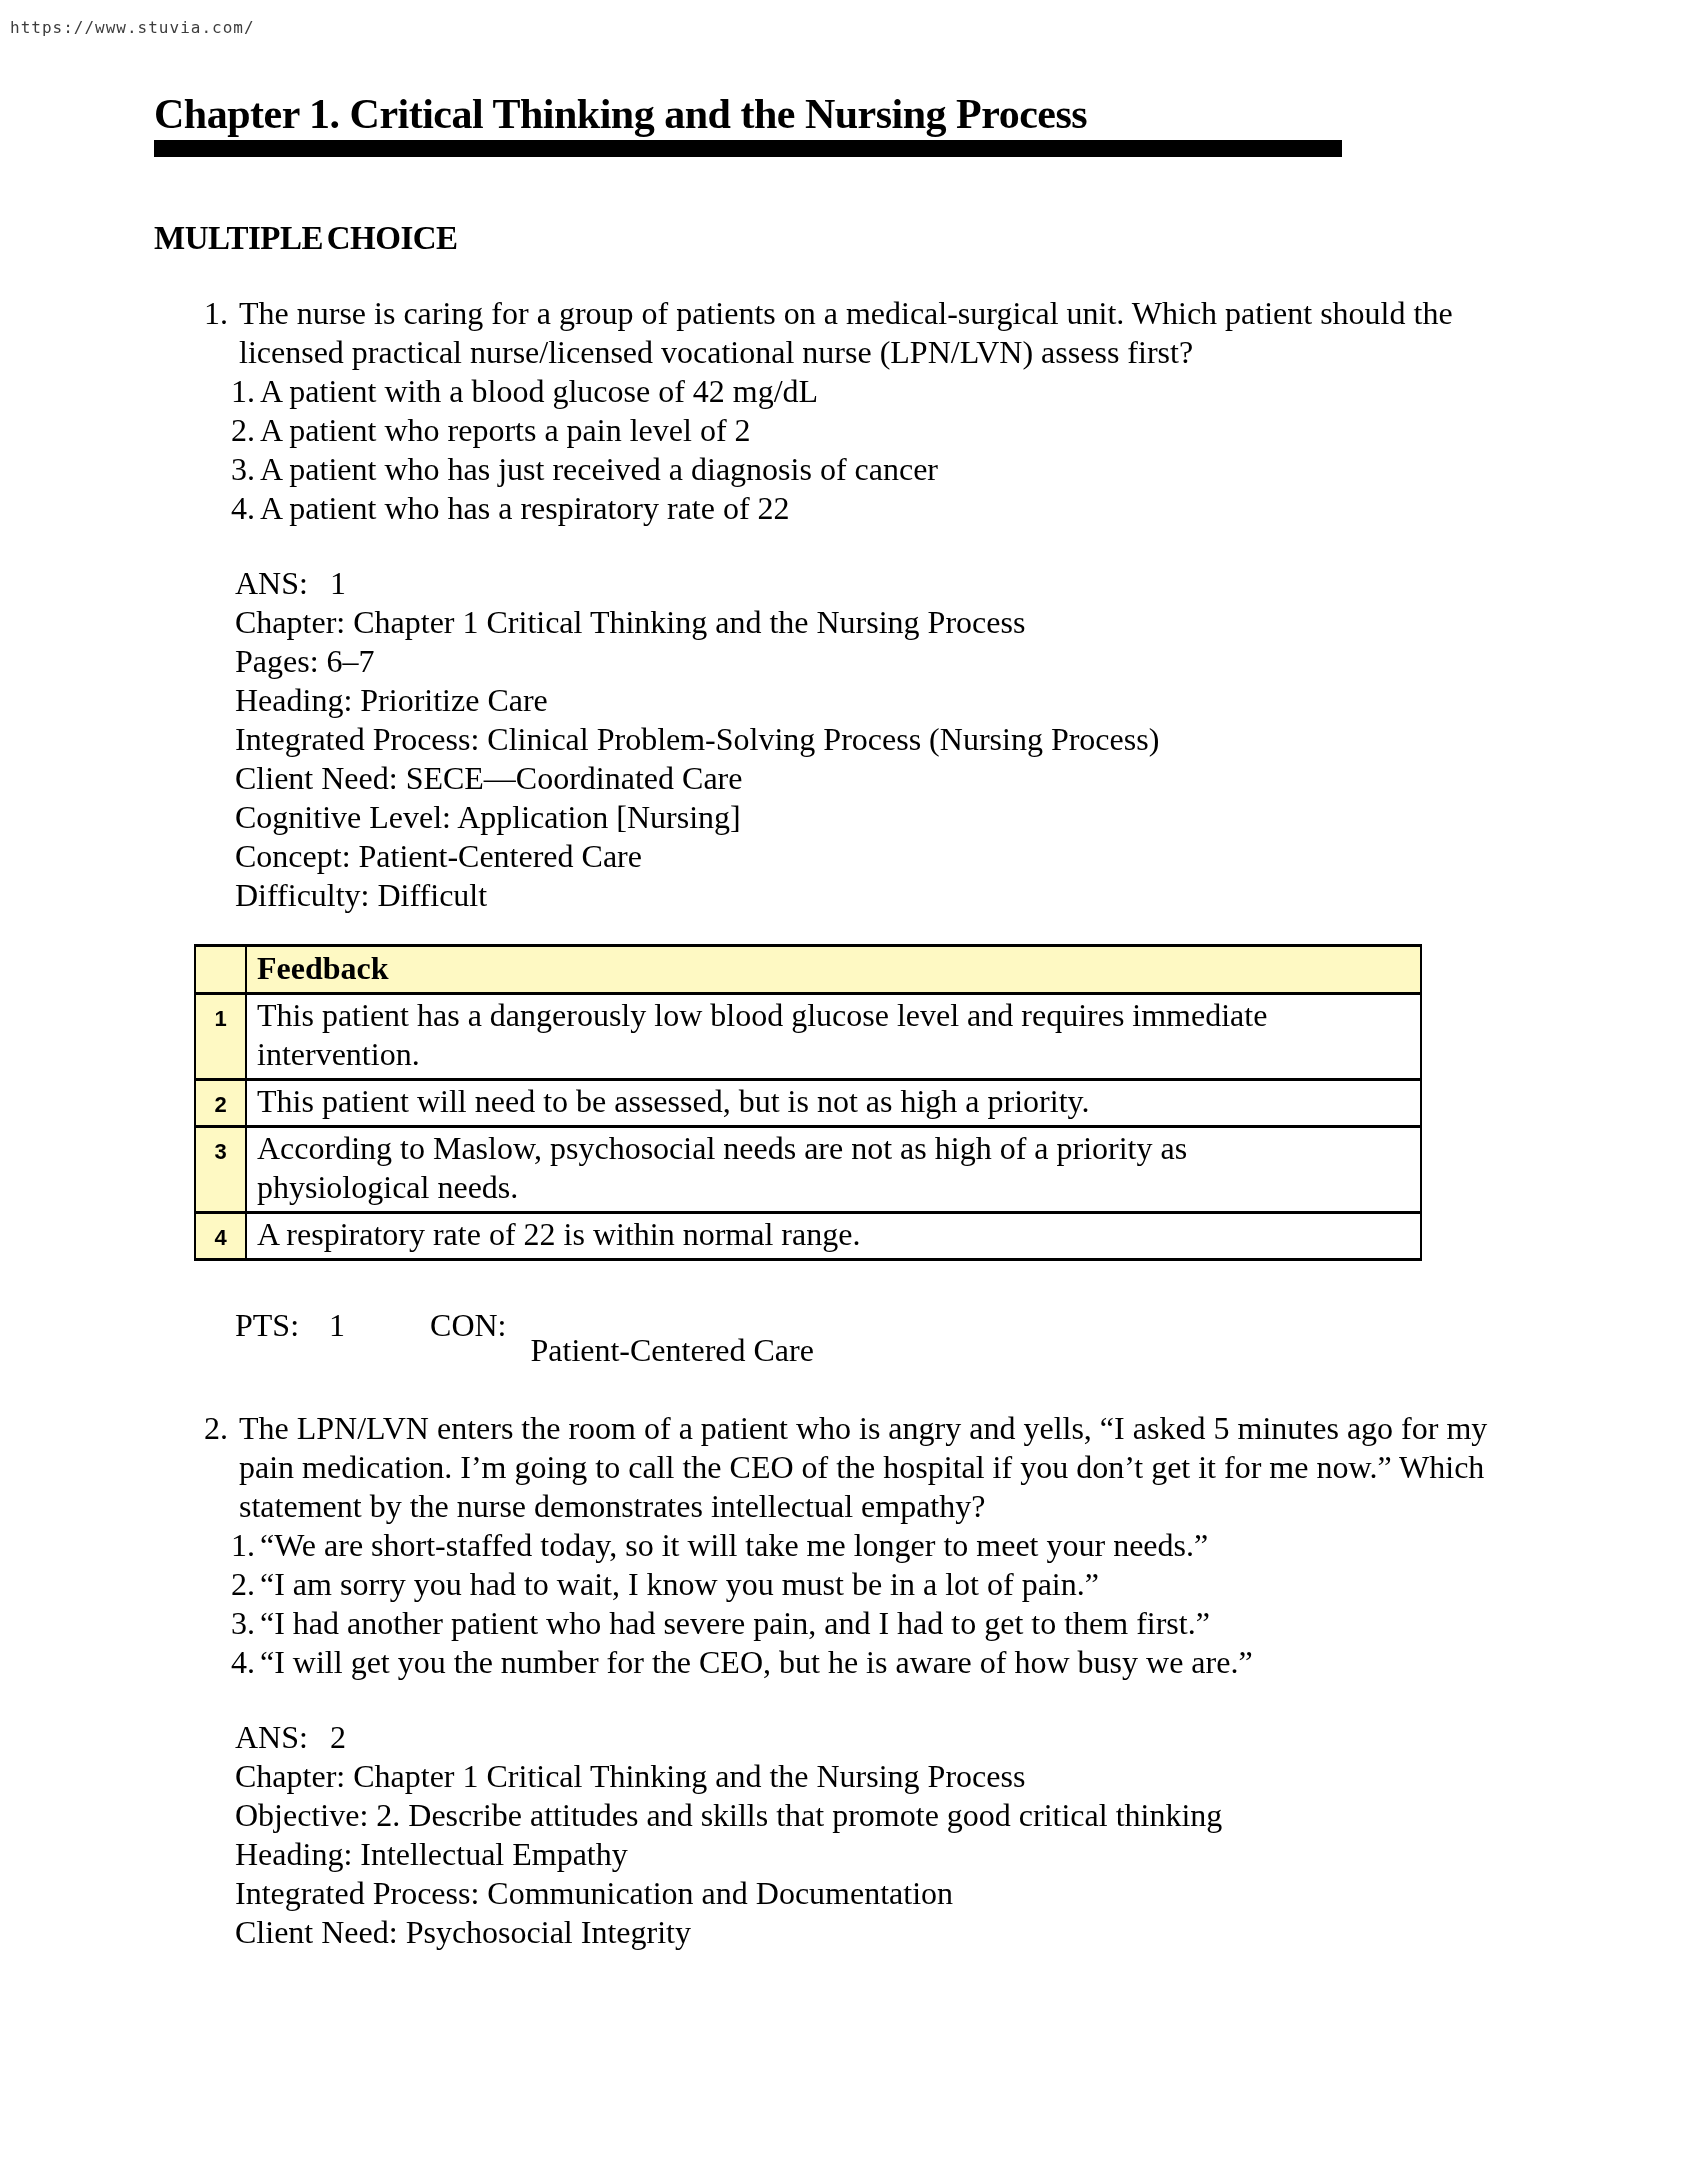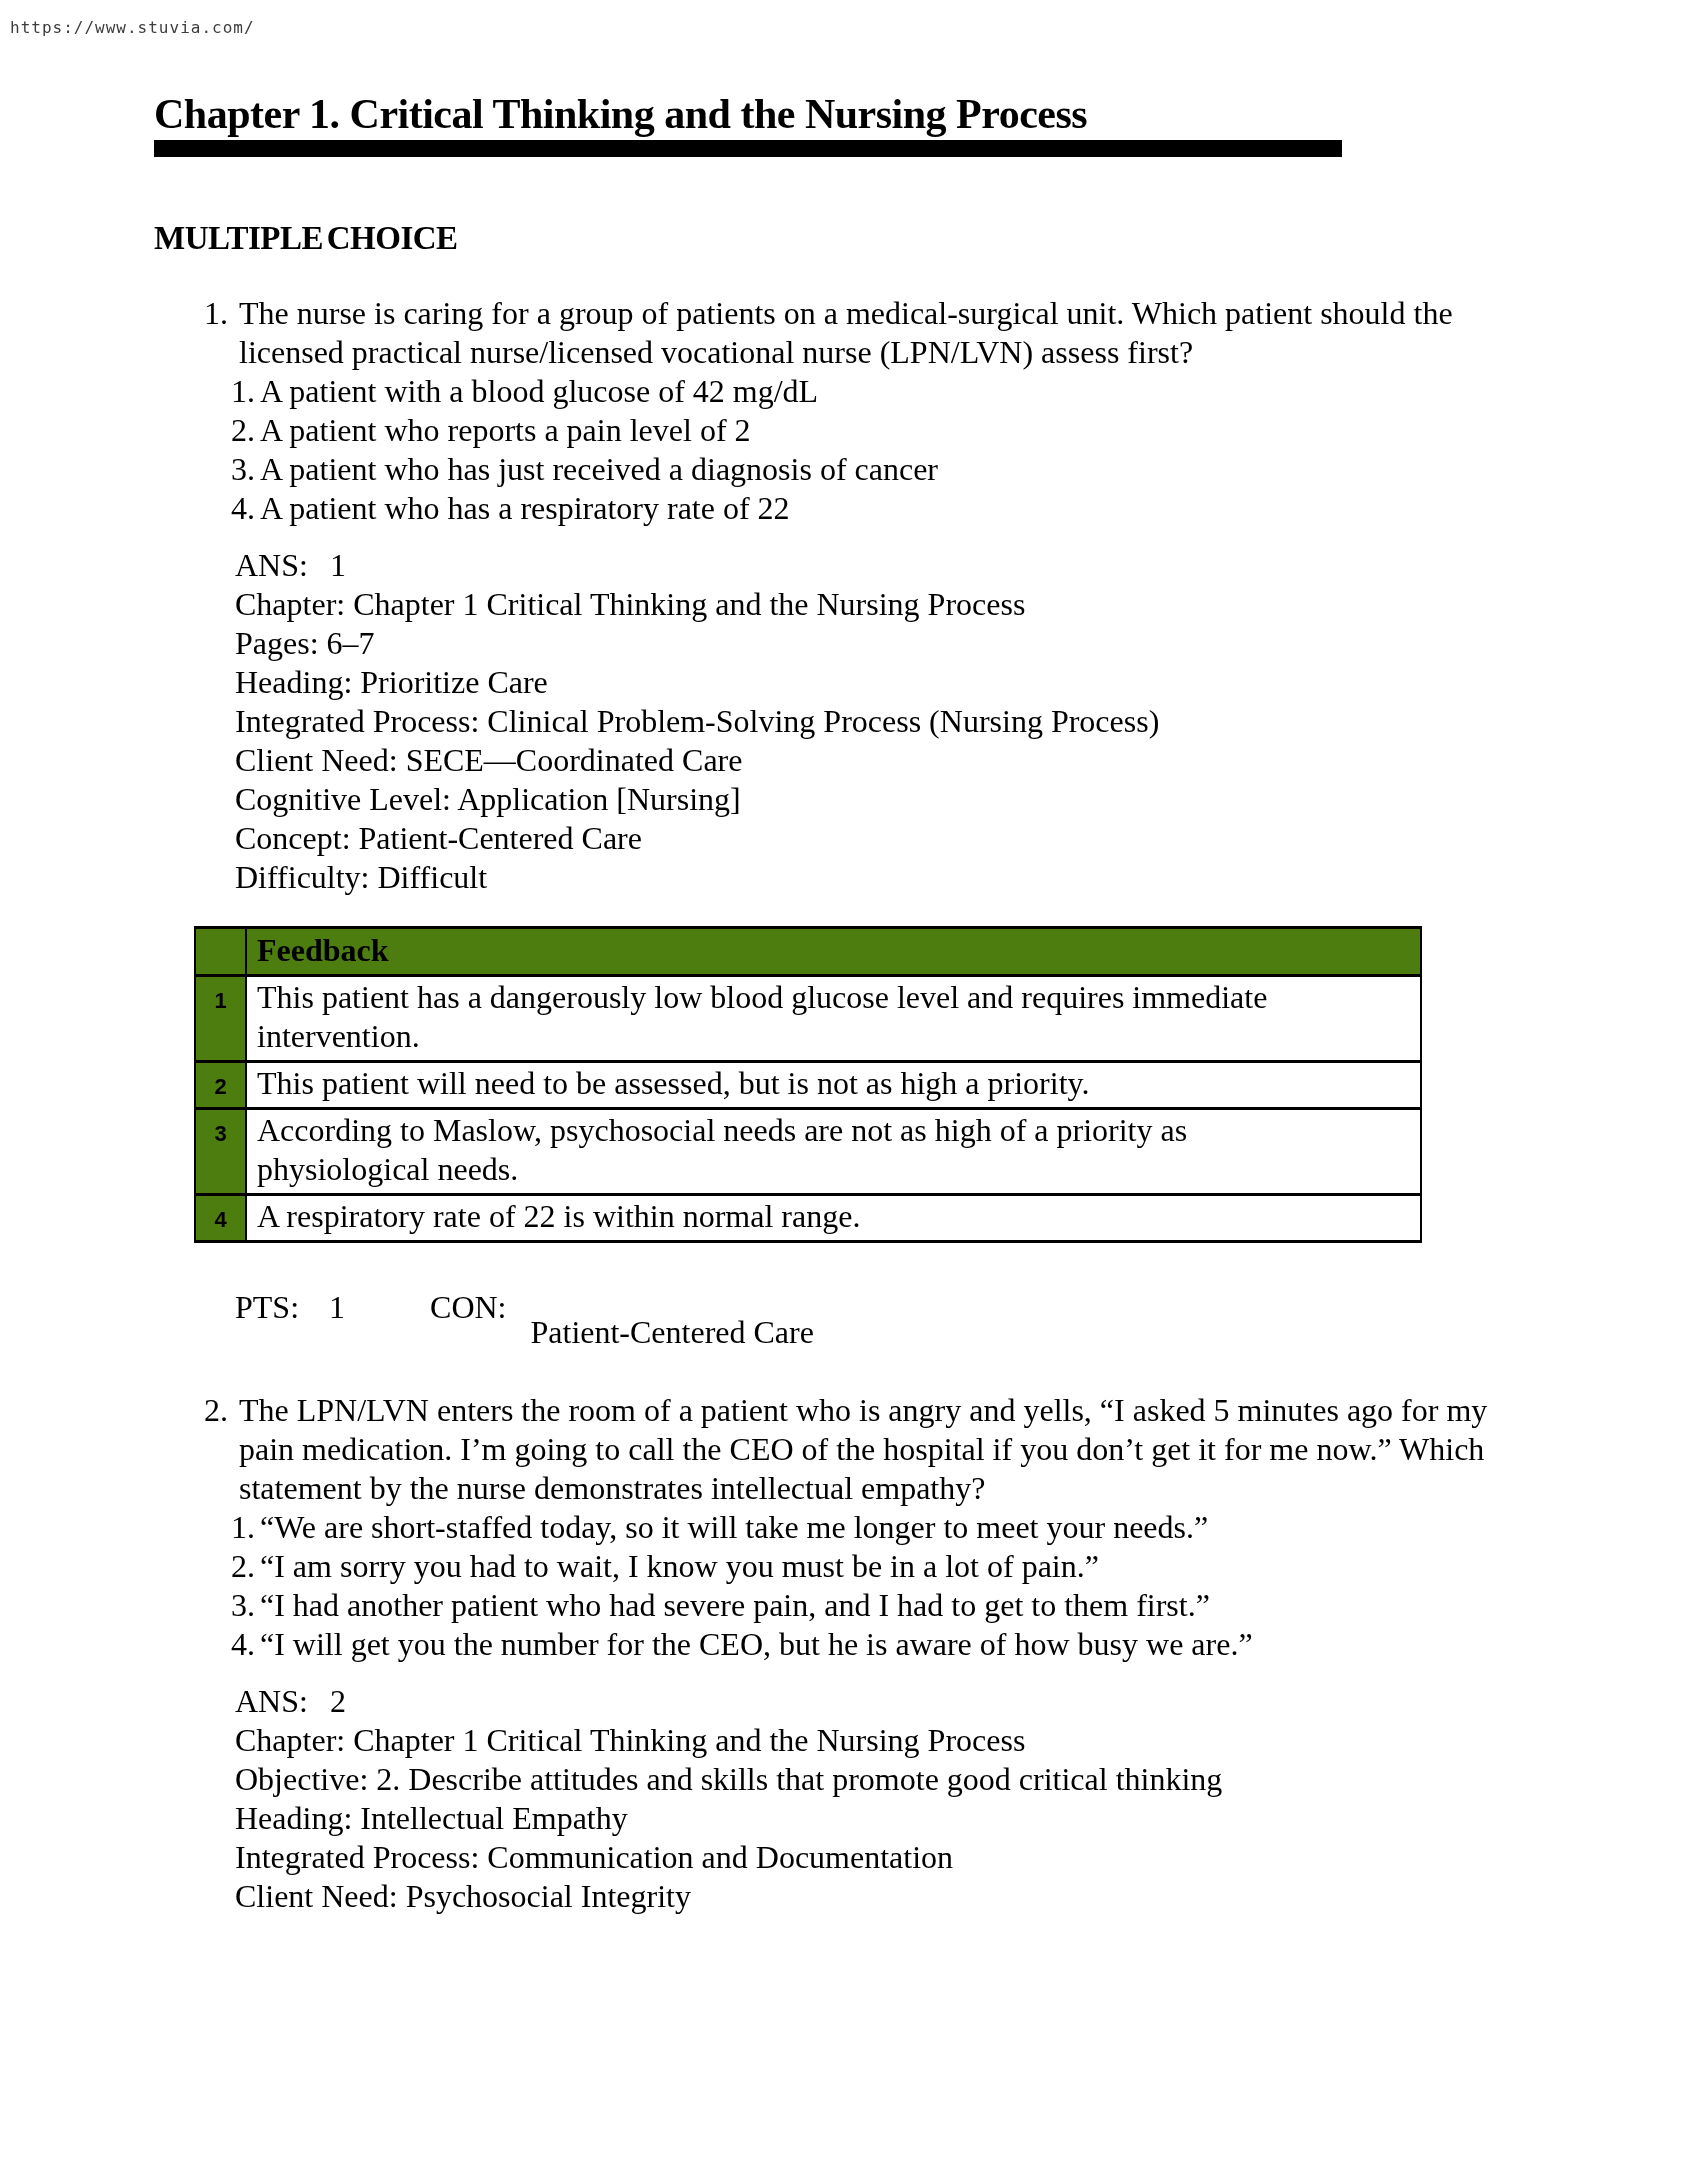--- a/index.html
+++ b/index.html
@@ -67,39 +67,39 @@
     margin-left: 50px;
     text-align: left;
   }
   .q-text { width: 1267px; }
   .options { margin-left: 77px; }
   .option { display: flex; }
   .opt-num { flex: none; width: 29px; }
   .opt-text { max-width: 1188px; }
   .meta {
     margin-left: 81px;
-    margin-top: 18px;
+    margin-top: 36px;
     width: 1178px;
   }
   .ans-value { margin-left: 22px; }
   .feedback-table {
     margin-left: 40px;
     margin-top: 29px;
     border-collapse: collapse;
     width: 1228px;
     font-size: 32px;
     line-height: 39px;
   }
   .feedback-table th, .feedback-table td {
     border-left: 2px solid #000;
     border-right: 2px solid #000;
     border-top: 3px solid #000;
     border-bottom: 3px solid #000;
   }
-  .fb-corner, .fb-header, .row-num { background: #4d7c0f; }
+  .fb-corner, .fb-header, .row-num { background: #fef9c3; }
   .fb-corner { width: 51px; }
   .fb-header {
     text-align: left;
     font-weight: bold;
     padding: 2px 10px 4px 10px;
   }
   .row-num {
     font-family: "Liberation Sans", sans-serif;
     font-weight: bold;
     font-size: 22px;

